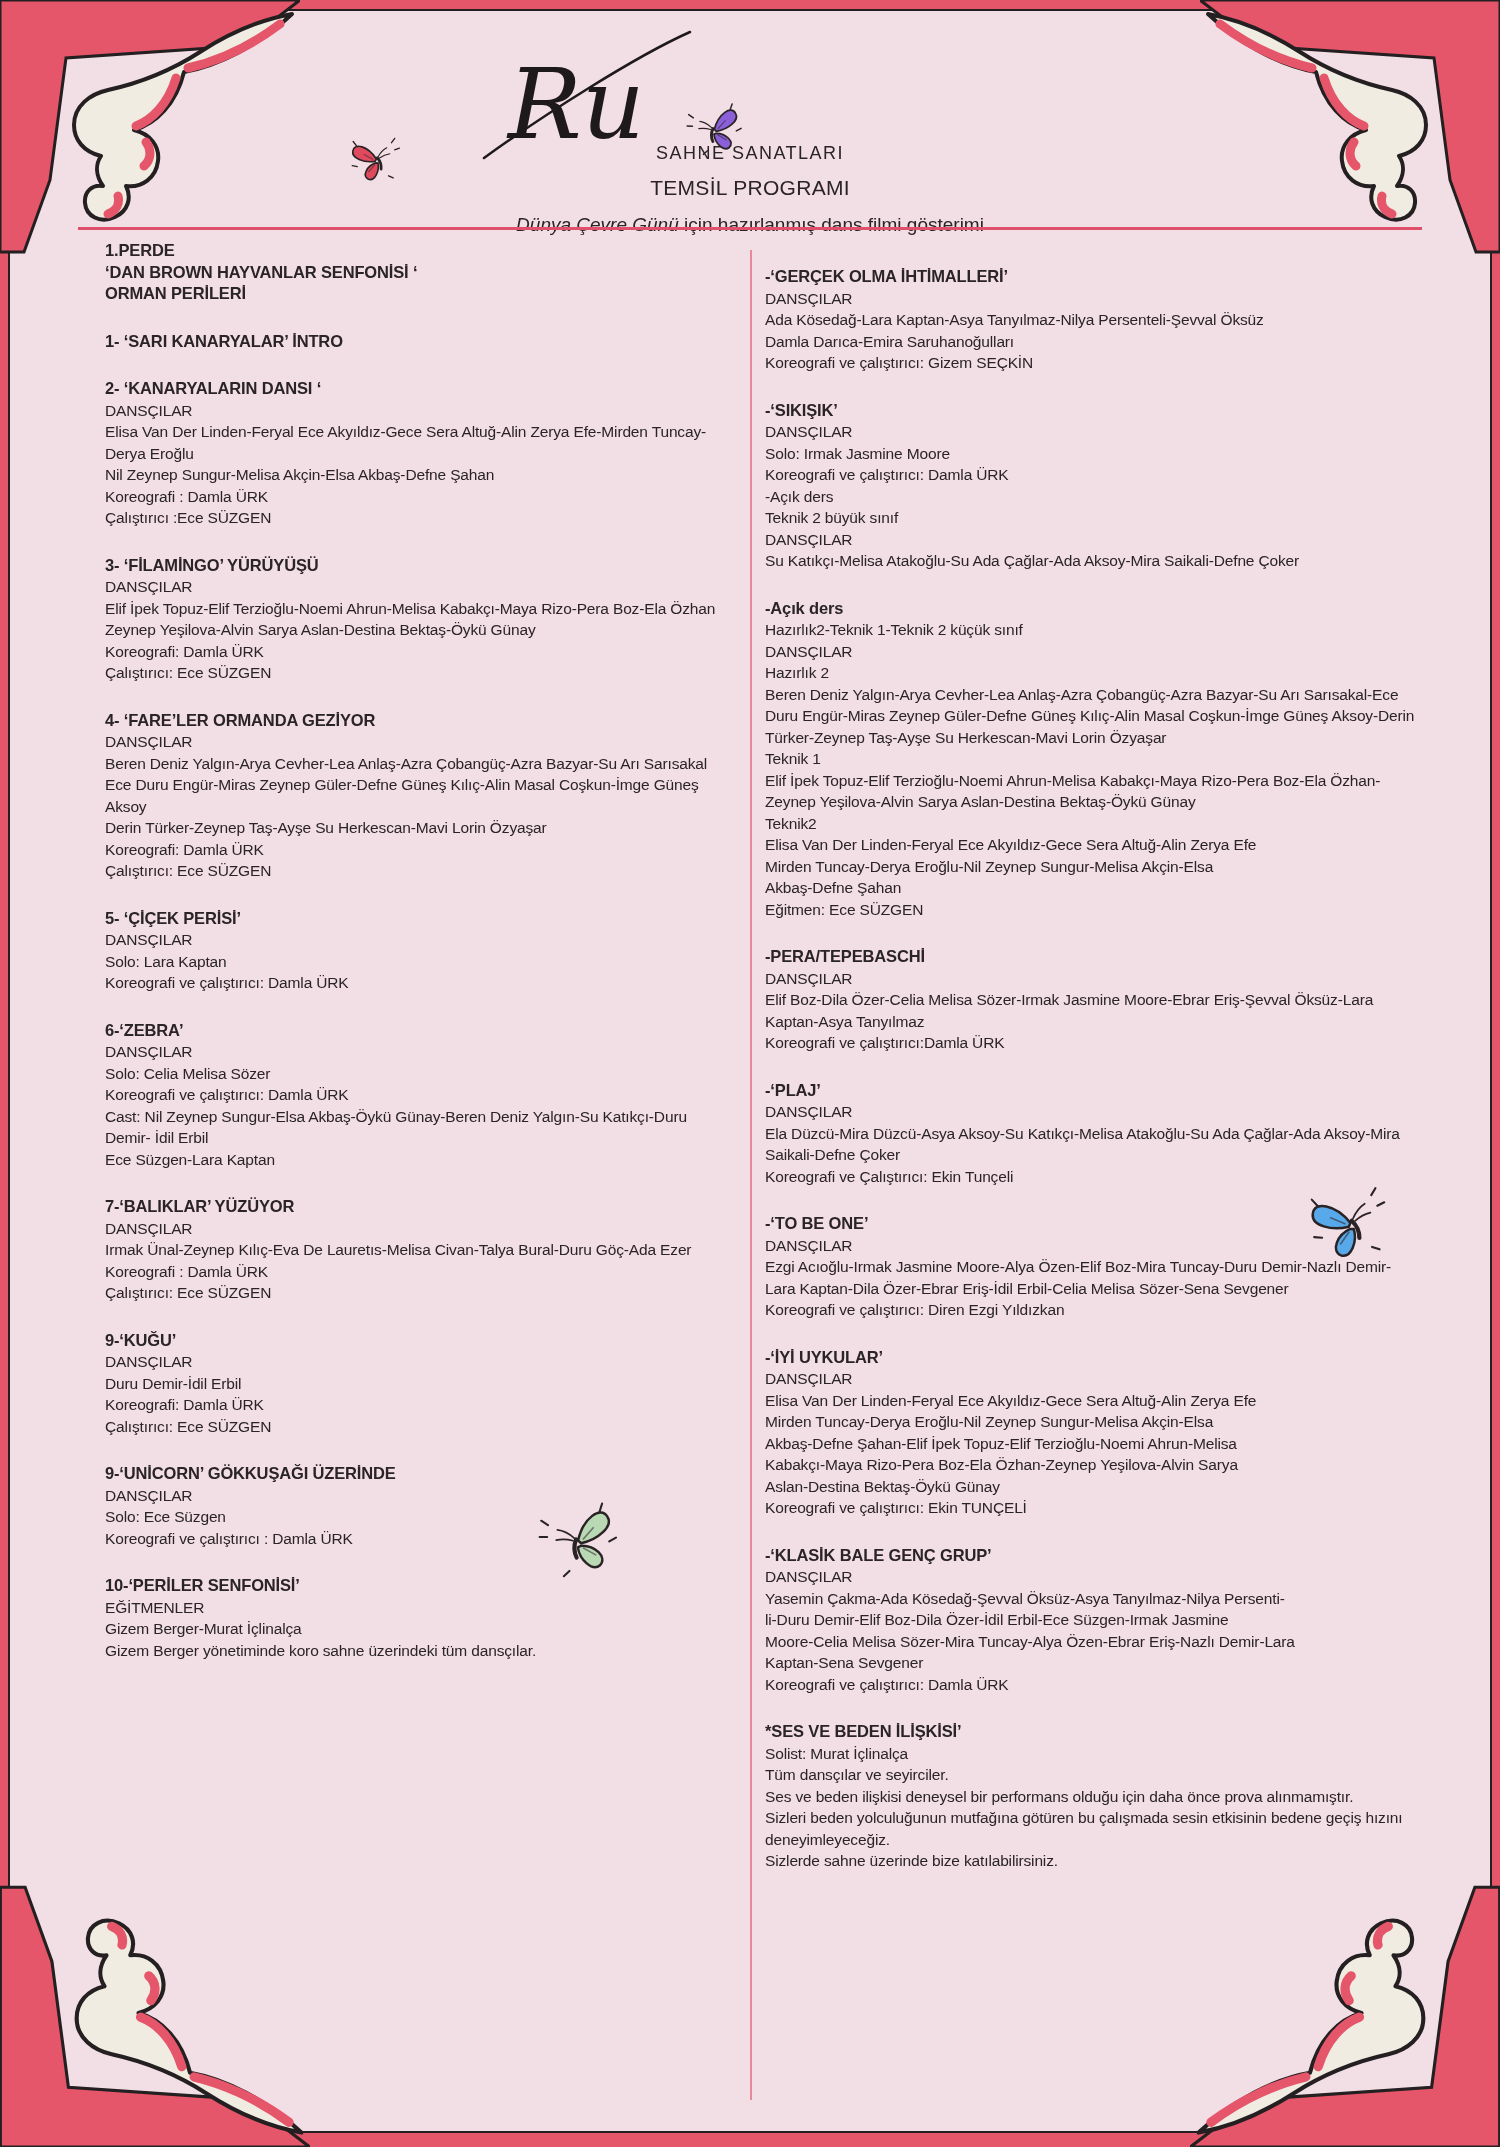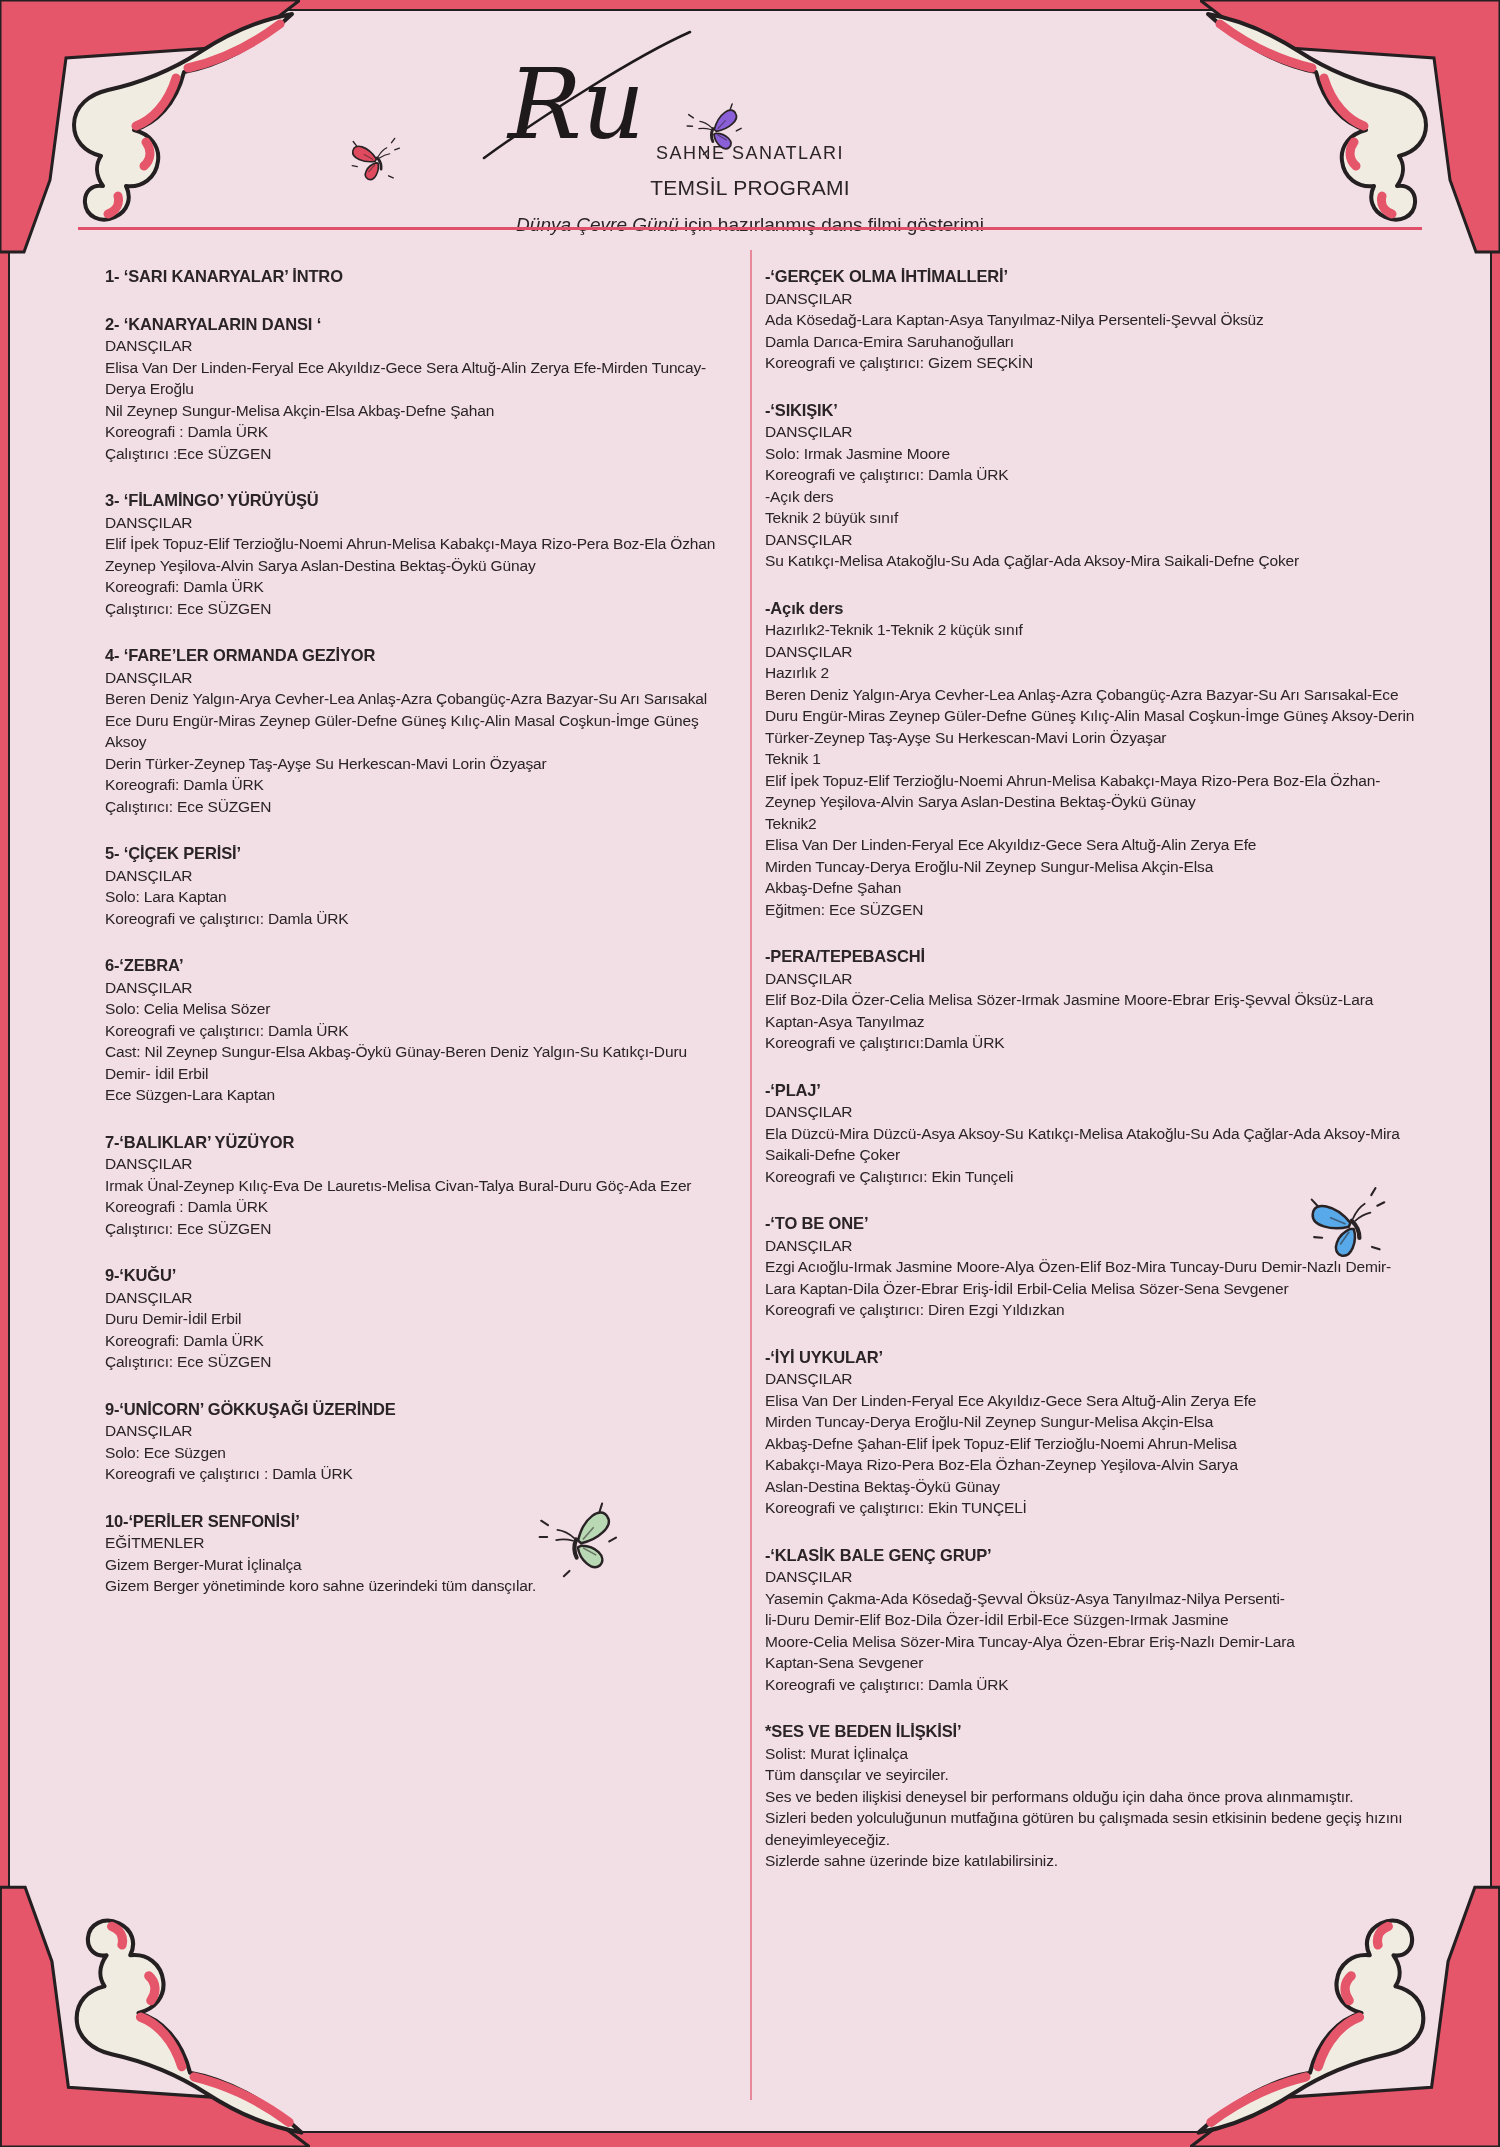--- a/index.html
+++ b/index.html
@@ -163,20 +163,25 @@
   <path d="M50,61 C33,64 21,81 32,89 C43,95 55,77 54,62 Z" stroke="#2a2325" stroke-width="3" stroke-linejoin="round"></path>
   <path d="M30,42 L46,54 M34,76 L48,64" stroke="#2a2325" stroke-width="2" fill="none" opacity=".55"></path>
   <path d="M54,52 C58,58 60,66 58,74" fill="none" stroke="#2a2325" stroke-width="5" stroke-linecap="round"></path>
   <path d="M56,50 C62,42 68,38 74,36 M58,53 C66,49 72,48 78,48" fill="none" stroke="#2a2325" stroke-width="2" stroke-linecap="round"></path>
   <path d="M84,28 l7,-7 M88,42 l9,-2 M14,16 l5,9 M6,60 l9,3 M70,88 l8,5" fill="none" stroke="#2a2325" stroke-width="2.5" stroke-linecap="round"></path>
       </g>
     </svg>
 </div>
 
 <div class="col col-left">
+  <div class="act-heading">
+      <div class="act-line">1.PERDE</div>
+      <div class="act-line">‘DAN BROWN HAYVANLAR SENFONİSİ ‘</div>
+      <div class="act-line">ORMAN PERİLERİ</div>
+    </div>
   <div class="sections">
       <div class="section">
         <div class="sec-title">1- ‘SARI KANARYALAR’ İNTRO</div>
       </div>
       <div class="section">
         <div class="sec-title">2- ‘KANARYALARIN DANSI ‘</div>
         <div class="sec-line">DANSÇILAR</div>
         <div class="sec-line">Elisa Van Der Linden-Feryal Ece Akyıldız-Gece Sera Altuğ-Alin Zerya Efe-Mirden Tuncay-Derya Eroğlu</div>
         <div class="sec-line">Nil Zeynep Sungur-Melisa Akçin-Elsa Akbaş-Defne Şahan</div>
         <div class="sec-line">Koreografi : Damla ÜRK</div>

